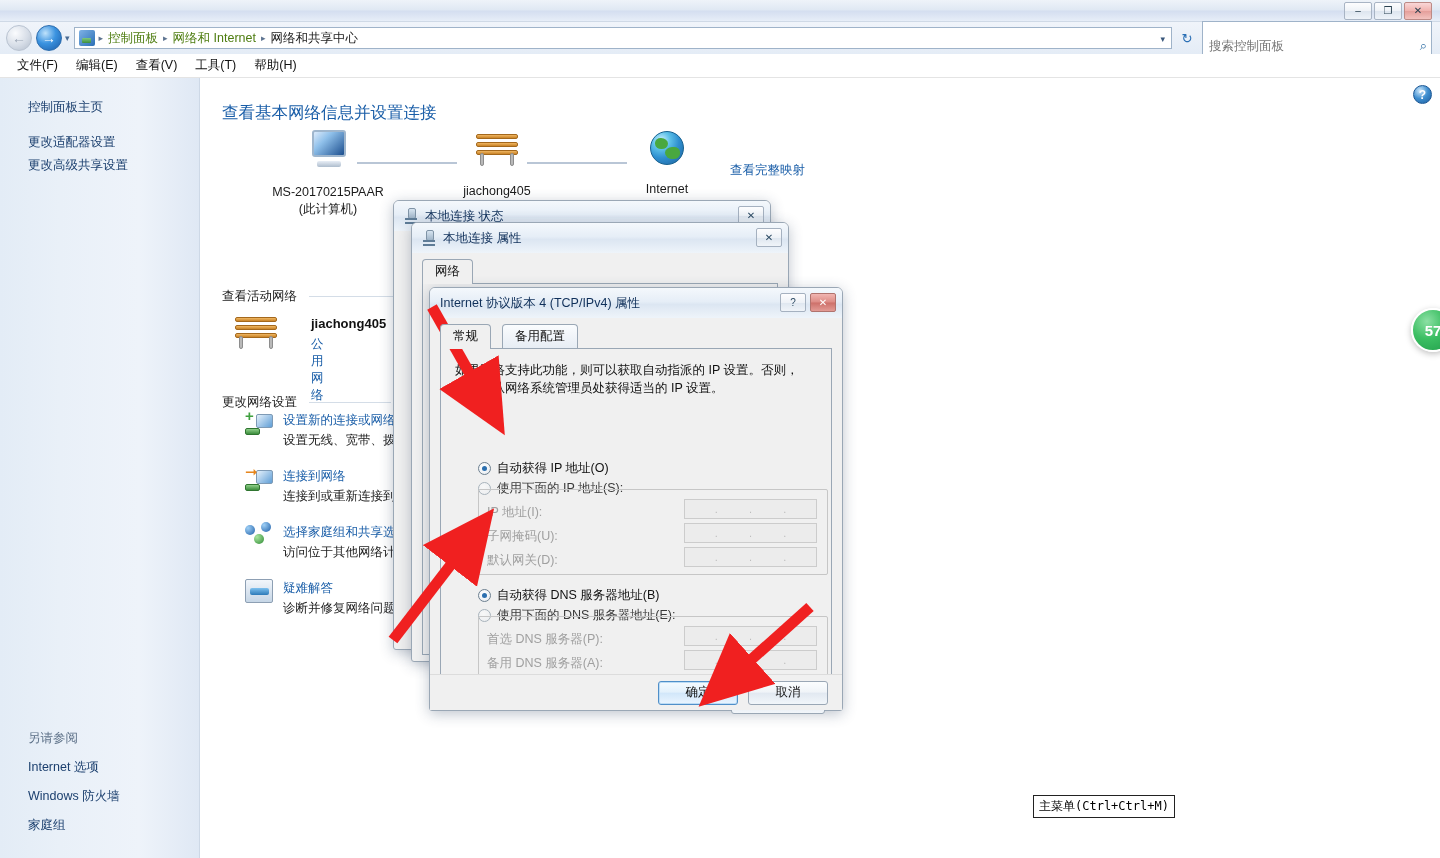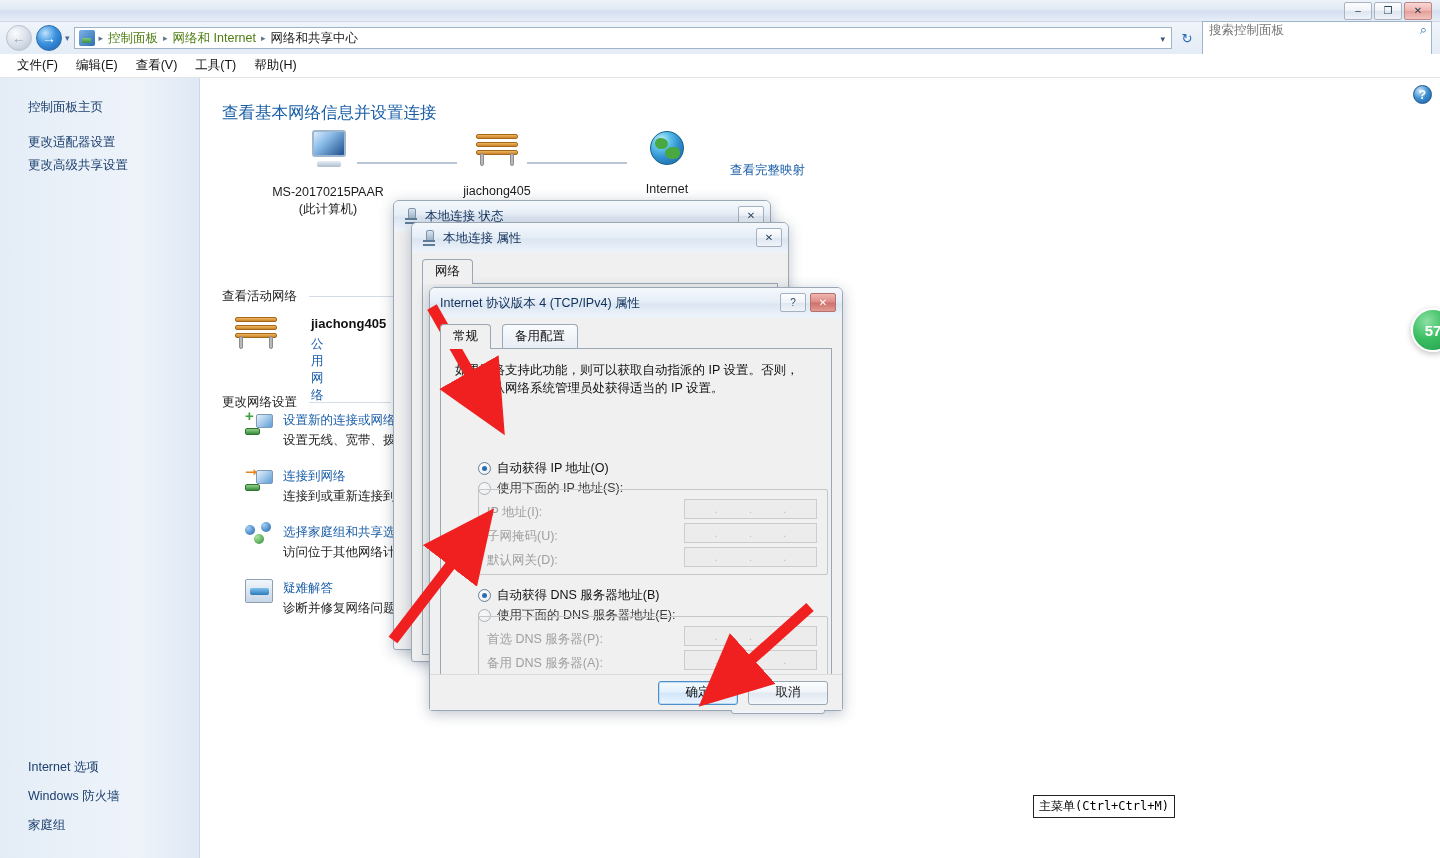--- a/index.html
+++ b/index.html
@@ -85,21 +85,21 @@
   .crumb-rightdrop {
     position: absolute; right: 6px; top: 6px; color: #3a587c; font-size: 9px;
   }
   .refresh {
     width: 22px; height: 22px; border: 1px solid transparent;
     display: flex; align-items: center; justify-content: center;
     color: #2a6fb5; font-size: 13px; margin-right: 4px; flex: none;
   }
   .searchbox {
     width: 230px; height: 22px; background: #fff; border: 1px solid #9fb3c9;
-    display: flex; align-items: flex-end; padding: 16px 4px; margin-right: 8px; flex: none;
+    display: flex; align-items: flex-start; padding: 16px 4px; margin-right: 8px; flex: none;
   }
   .searchbox input {
     border: 0; outline: 0; flex: 1; font-size: 12.5px; color: #7b7b7b;
     font-family: "Liberation Sans", sans-serif; background: transparent;
   }
   .search-ico { color: #2e6da4; font-size: 13px; }
 
   
   .menubar {
     position: absolute; left: 0; top: 54px; width: 1440px; height: 24px;
@@ -409,20 +409,21 @@
   </div>
 
   <div class="sidebar">
     <div class="side-top">
       <div class="side-link">控制面板主页</div>
       <div class="side-gap"></div>
       <div class="side-link">更改适配器设置</div>
       <div class="side-link">更改高级共享设置</div>
     </div>
     <div class="side-bottom">
+      <div class="side-head">另请参阅</div>
       <div class="side-link">Internet 选项</div>
       <div class="side-link">Windows 防火墙</div>
       <div class="side-link">家庭组</div>
     </div>
   </div>
 
   <div class="content">
     <div class="help-ico">?</div>
     <div class="page-title">查看基本网络信息并设置连接</div>
 

